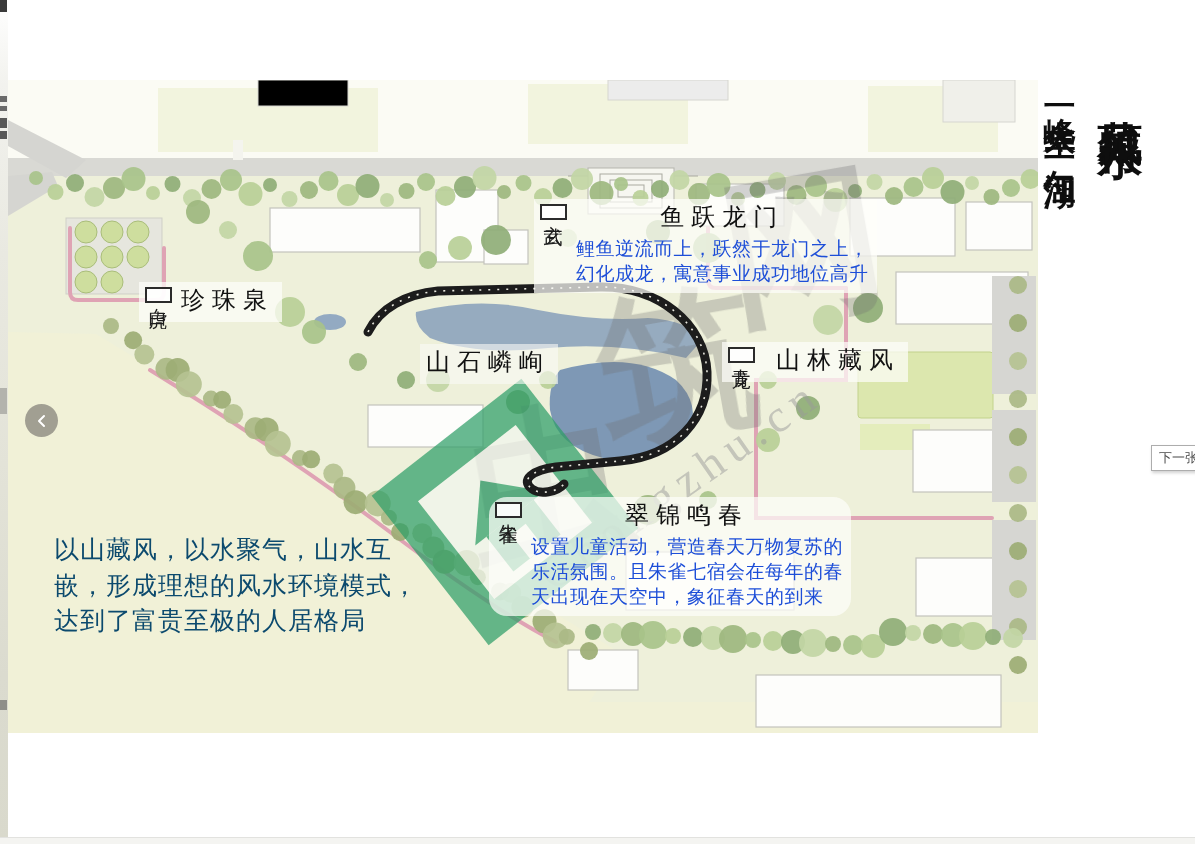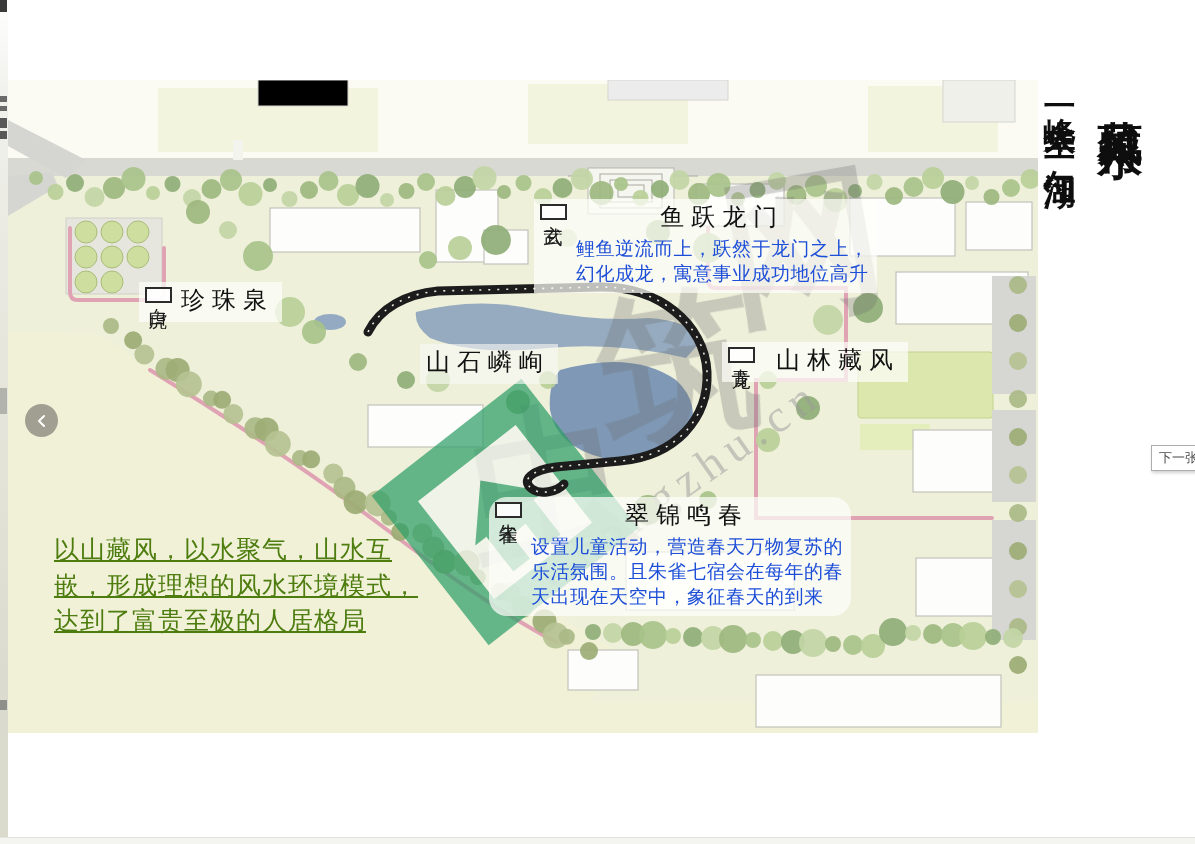--- a/index.html
+++ b/index.html
@@ -31,22 +31,22 @@
     font-family:"Liberation Serif",serif;font-weight:400;
     font-size:24px;letter-spacing:7px;color:#111;line-height:1.15;
     white-space:nowrap;
     text-align:center;
   }
   .anno-body{
     margin-top:4px;font-size:19px;line-height:1.32;color:#1d4ed8;
     white-space:pre-line;letter-spacing:0.5px;
   }
   .summary{
-    position:absolute;font-size:25px;line-height:1.42;color:#4d7c0f;
-    white-space:pre-line;letter-spacing:1px;text-decoration:underline;
+    position:absolute;font-size:25px;line-height:1.42;color:#0c4a6e;
+    white-space:pre-line;letter-spacing:1px;
   }
   
   .v-title{
     position:absolute;writing-mode:vertical-rl;text-orientation:upright;
     font-family:"Liberation Serif",serif;font-weight:700;color:#0e0e0e;
   }
   .v-title.main{left:1090px;top:84px;font-size:45px;letter-spacing:5px;height:230px;}
   .v-title.sub{left:1038px;top:88px;font-size:32px;letter-spacing:4px;height:330px;font-weight:700;}
   
   .prev-btn{

